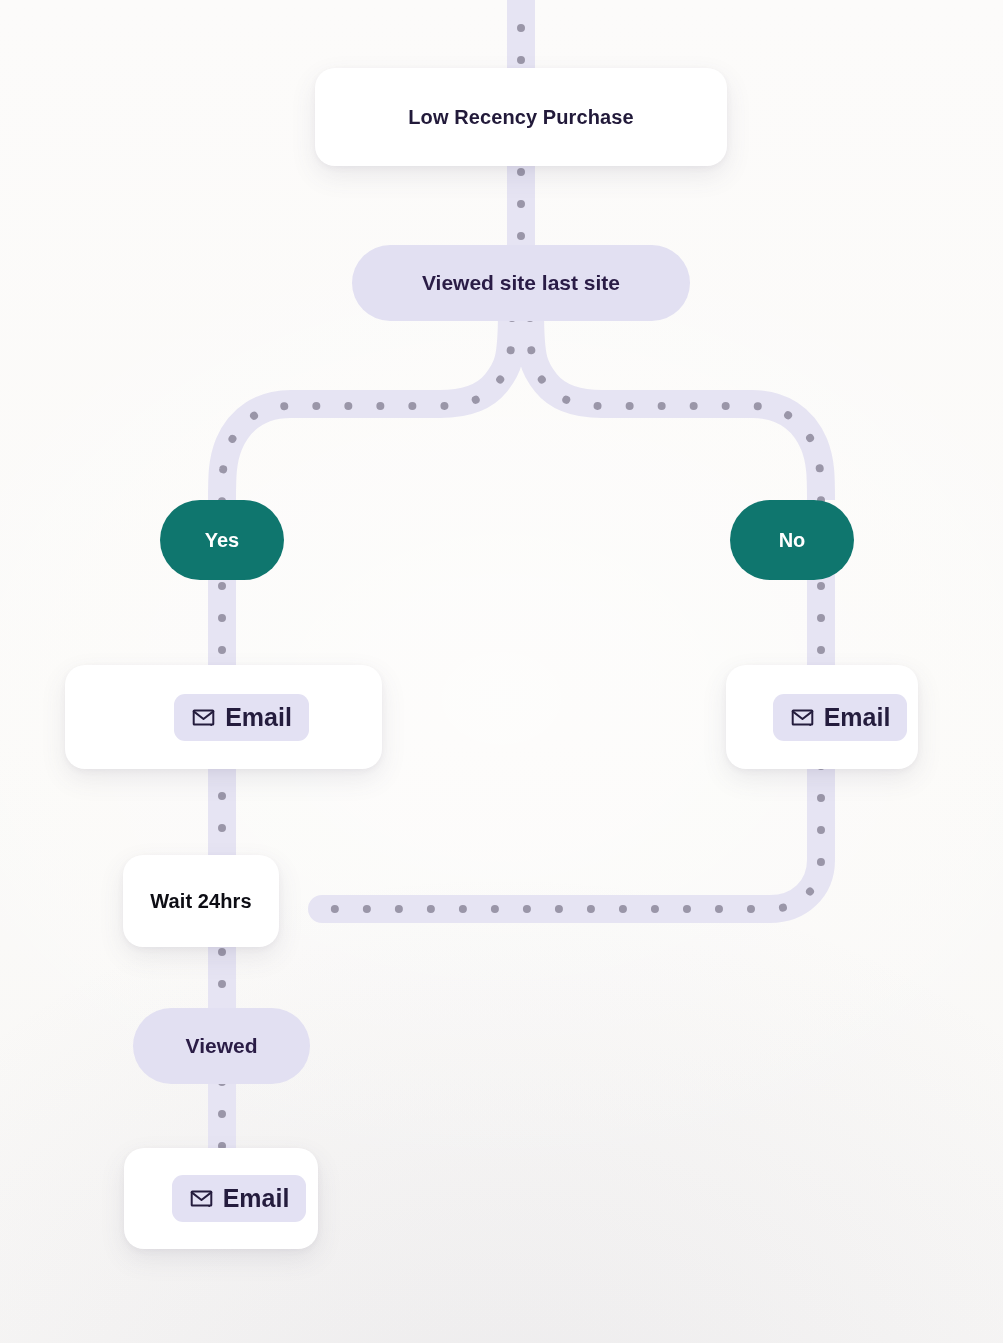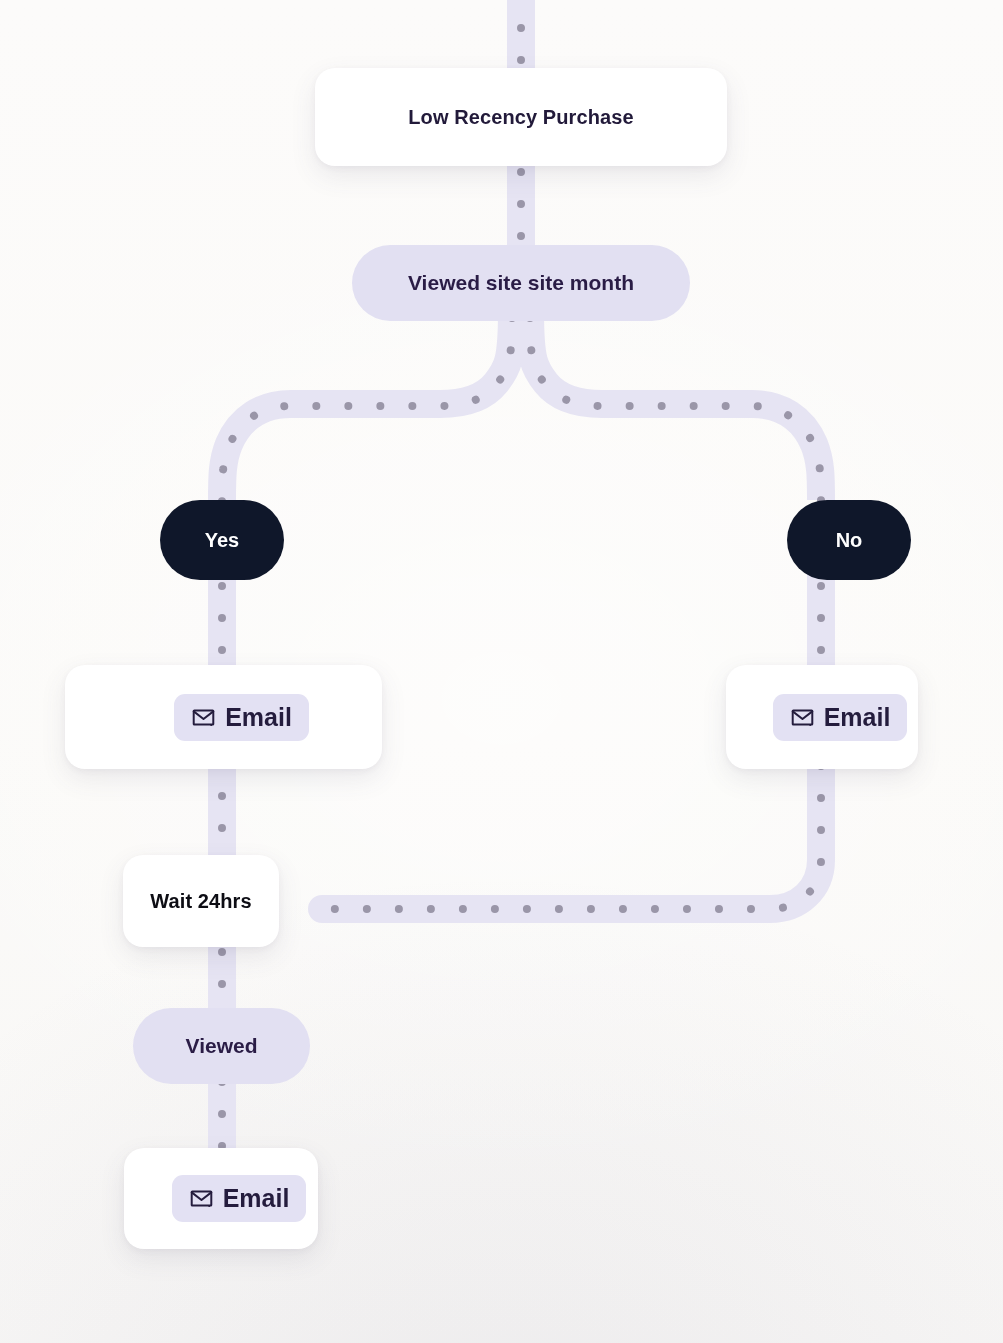--- a/index.html
+++ b/index.html
@@ -72,21 +72,21 @@
   }
   .pill-cond-label {
     font-size: 21px;
     font-weight: bold;
     color: #2a1c46;
     white-space: nowrap;
   }
 
   
   .pill-branch {
-    background: #0f172a;
+    background: #0f766e;
     border-radius: 999px;
   }
   .pill-branch-label {
     font-size: 20px;
     font-weight: bold;
     color: #ffffff;
     white-space: nowrap;
   }
 
   
@@ -212,28 +212,28 @@
       <path class="band" d="M222,1070 L222,1160"></path>
       <path class="dots" d="M222,1082 L222,1158"></path>
     </g>
   </svg>
 
   <div class="node card" style="left:315px; top:68px; width:412px; height:98px;">
     <span class="card-title">Low Recency Purchase</span>
   </div>
 
   <div class="node pill-cond" style="left:352px; top:245px; width:338px; height:76px;">
-    <span class="pill-cond-label">Viewed site site month</span>
+    <span class="pill-cond-label">Viewed site last site</span>
   </div>
 
   <div class="node pill-branch" style="left:160px; top:500px; width:124px; height:80px;">
     <span class="pill-branch-label">Yes</span>
   </div>
 
-  <div class="node pill-branch" style="left:787px; top:500px; width:124px; height:80px;">
+  <div class="node pill-branch" style="left:730px; top:500px; width:124px; height:80px;">
     <span class="pill-branch-label">No</span>
   </div>
 
   <div class="node card" style="left:65px; top:665px; width:317px; height:104px;">
     <div class="chip-row">
 
       <div class="chip">
         <span class="chip-icon">
           <svg viewBox="0 0 24 24" width="25" height="25" fill="none" stroke="#241c3d" stroke-width="1.9" stroke-linecap="round" stroke-linejoin="round">
             <rect x="2.6" y="5.2" width="18.8" height="13.6" rx="0.6"></rect>

